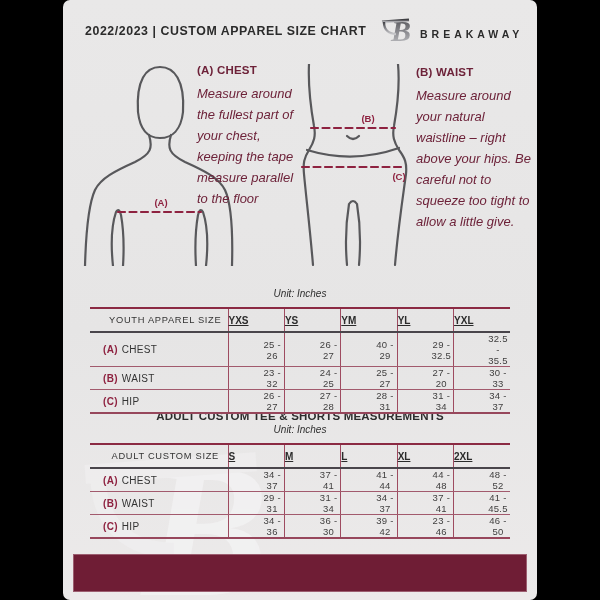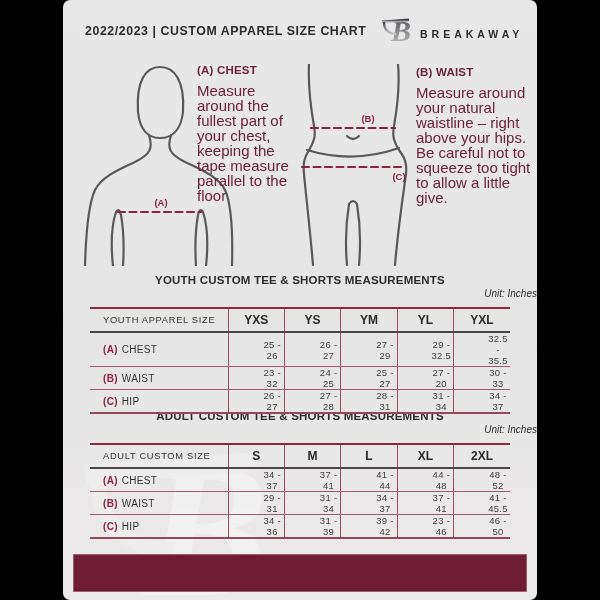--- a/index.html
+++ b/index.html
@@ -15,35 +15,35 @@
   .brand-lockup{position:absolute;left:318px;top:14px;display:flex;align-items:center;gap:5px;}
   .brand-name{font-size:10.5px;font-weight:700;color:#2b2b2b;letter-spacing:4px;margin-top:8px;}
 
   
   .fig{position:absolute;}
   .fig path{fill:none;stroke:#58585b;stroke-width:2.2;stroke-linecap:round;}
   .fig .dash{stroke:#8e2240;stroke-width:2.2;stroke-dasharray:7 4.5;}
   .fig text{font-family:"Liberation Sans",sans-serif;font-weight:700;font-size:9.5px;fill:#8e2240;}
   .guide-text{position:absolute;color:#6d2239;}
   .guide-text h3{margin:0;font-size:11.5px;font-weight:700;letter-spacing:.2px;}
-  .guide-text p{margin:7px 0 0 0;font-size:15px;line-height:15px;font-weight:500;}
+  .guide-text p{margin:7px 0 0 0;font-size:13px;line-height:21px;font-style:italic;font-weight:500;}
 
   
   .tbl-title{position:absolute;left:0;width:474px;text-align:center;font-size:11.5px;
              font-weight:700;color:#2d2d2d;letter-spacing:.2px;}
-  .tbl-unit{position:absolute;left:0;width:474px;text-align:right;font-size:10px;
+  .tbl-unit{position:absolute;left:0;width:474px;text-align:center;font-size:10px;
             font-style:italic;font-weight:500;color:#2e2e2e;}
   table.size-table{position:absolute;left:27px;width:420px;border-collapse:collapse;
                    table-layout:fixed;z-index:2;}
   .size-table col.c0{width:138px;}
   .size-table th,.size-table td{padding:0;height:22px;font-size:9.5px;color:#3a3a3a;}
   .size-table thead th{border-top:2px solid #8b2a43;border-bottom:2px solid #49454b;}
-  .size-table thead th.lbl{text-align:left;padding-left:13px;font-weight:400;
+  .size-table thead th.lbl{text-align:center;padding-left:13px;font-weight:400;
                            letter-spacing:.7px;font-size:9.3px;color:#333;}
-  .size-table thead th.sz{font-weight:700;font-size:12px;color:#2b2b2b;text-align:center;}
+  .size-table thead th.sz{font-weight:700;font-size:10px;color:#2b2b2b;text-align:left;text-decoration:underline;}
   .size-table tbody td{border-bottom:1.6px solid #a25a6d;text-align:center;
                        font-size:9.5px;color:#3f3e3e;letter-spacing:.3px;padding-left:32px;}
   .size-table tbody tr:last-child td{border-bottom:2px solid #97475c;}
   .size-table th.sz,.size-table tbody td.val{border-left:1.5px solid #9e4b60;}
   .size-table td.lbl{text-align:left;padding-left:13px;font-size:10px;color:#333;}
   .size-table td.lbl b{color:#8e2240;font-weight:700;margin-right:4px;}
   .yt{top:307px;} .at{top:443px;}
 
   
   .watermark{position:absolute;left:16px;top:420px;z-index:1;opacity:.85;}
@@ -101,21 +101,20 @@
     </svg>
 
     <div class="guide-text" style="left:353px;top:66px;width:118px;">
       <h3>(B) WAIST</h3>
       <p>Measure around your natural waistline – right above your hips. Be careful not to squeeze too tight to allow a little give.</p>
     </div>
 
     <div class="guide-text" style="left:353px;top:166px;width:122px;">
     </div>
 
-    <div class="tbl-title" style="top:274px;">YOUTH CUSTOM TEE &amp; SHORTS MEASUREMENTS</div>
     <div class="tbl-unit" style="top:288px;">Unit: Inches</div>
     <table class="size-table yt">
       <colgroup>
           <col class="c0">
           <col>
           <col>
           <col>
           <col>
           <col>
         </colgroup>
@@ -127,21 +126,21 @@
           <th class="sz">YM</th>
           <th class="sz">YL</th>
           <th class="sz">YXL</th>
         </tr>
       </thead>
       <tbody>
         <tr>
           <td class="lbl"><b>(A)</b><span>CHEST</span></td>
           <td class="val">25 - 26</td>
           <td class="val">26 - 27</td>
-          <td class="val">27 - 29</td>
+          <td class="val">40 - 29</td>
           <td class="val">29 - 32.5</td>
           <td class="val">32.5 - 35.5</td>
         </tr>
         <tr>
           <td class="lbl"><b>(B)</b><span>WAIST</span></td>
           <td class="val">23 - 32</td>
           <td class="val">24 - 25</td>
           <td class="val">25 - 27</td>
           <td class="val">27 - 20</td>
           <td class="val">30 - 33</td>
@@ -197,21 +196,21 @@
           <td class="lbl"><b>(B)</b><span>WAIST</span></td>
           <td class="val">29 - 31</td>
           <td class="val">31 - 34</td>
           <td class="val">34 - 37</td>
           <td class="val">37 - 41</td>
           <td class="val">41 - 45.5</td>
         </tr>
         <tr>
           <td class="lbl"><b>(C)</b><span>HIP</span></td>
           <td class="val">34 - 36</td>
-          <td class="val">31 - 39</td>
+          <td class="val">36 - 30</td>
           <td class="val">39 - 42</td>
           <td class="val">23 - 46</td>
           <td class="val">46 - 50</td>
         </tr>
       </tbody>
     </table>
 
     <div class="footer-bar"></div>
 
   </div>

